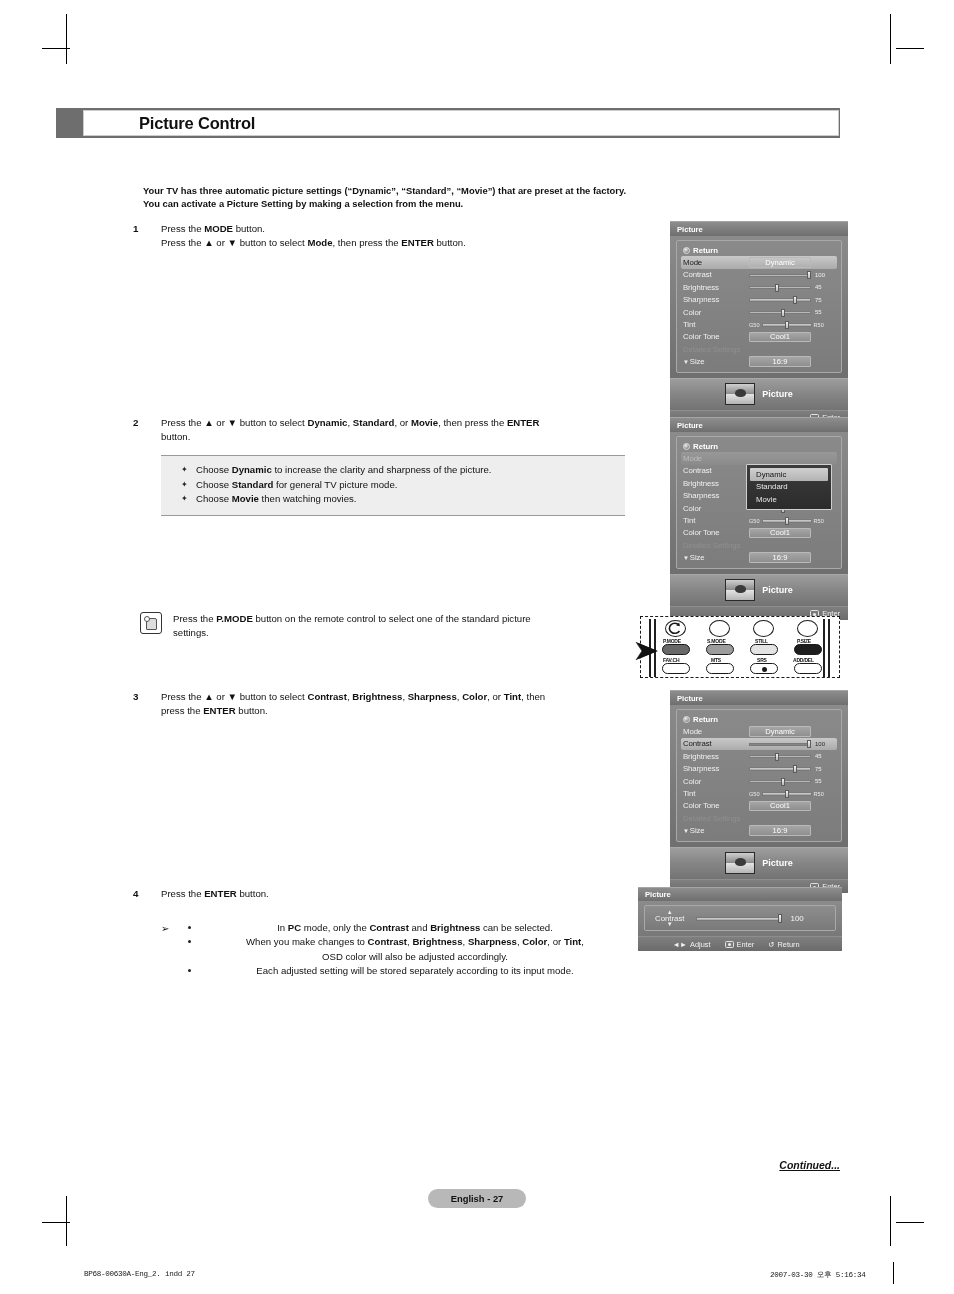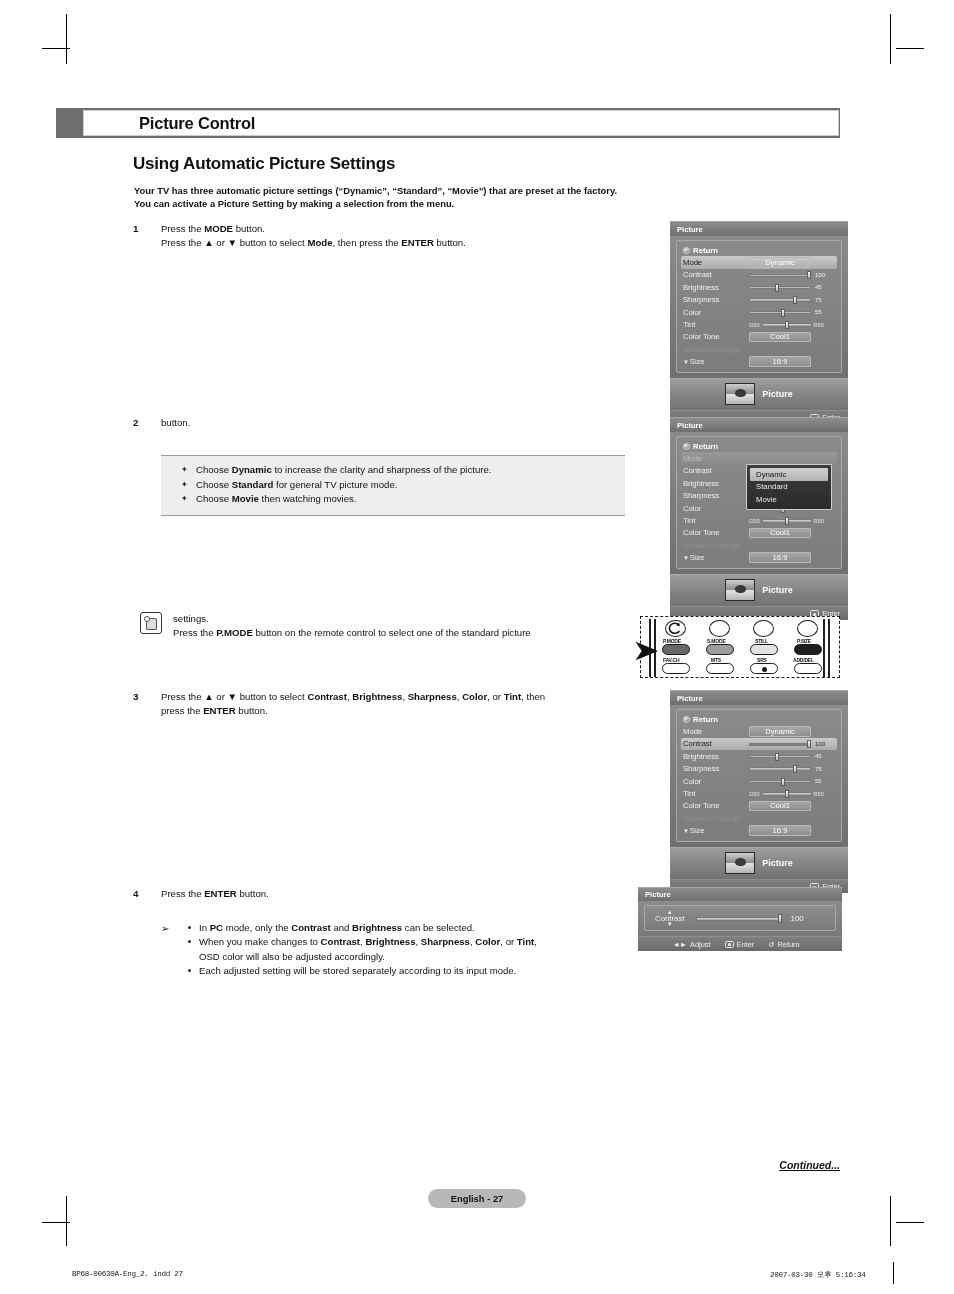--- a/index.html
+++ b/index.html
@@ -35,21 +35,21 @@
     padding-left: 55px; letter-spacing: -0.2px;
   }
 
   
   .h2 {
     position: absolute; left: 133px; top: 154px;
     font-size: 17px; font-weight: bold; color: #111;
     letter-spacing: -0.2px;
   }
   .intro {
-    position: absolute; left: 134px; top: 184px; width: 560px;
+    position: absolute; left: 143px; top: 184px; width: 560px;
     font-size: 9.4px; font-weight: bold; color: #111; line-height: 13px;
   }
 
   
   .step { position: absolute; font-size: 9.6px; color: #111; line-height: 14.2px; }
   .step .num {
     position: absolute; left: 0; top: 0;
     font-weight: bold; font-size: 9.8px; width: 14px;
   }
   .step .body { margin-left: 28px; }
@@ -82,21 +82,21 @@
     border: 1.2px solid #555; border-radius: 2px 2px 1px 1px; background: #ddd;
   }
   .handicon .thumb {
     position: absolute; left: 3px; top: 3px; width: 6px; height: 6px;
     border: 1.2px solid #555; border-radius: 50%; background: #fff;
   }
 
   
   .notelist { position: absolute; font-size: 9.6px; color: #111; line-height: 14.4px; }
   .notelist .arrow { position: absolute; left: 0; top: 1px; font-size: 10px; }
-  .notelist ul { list-style: none; margin-left: 26px; }
+  .notelist ul { list-style: none; margin-left: 26px; text-align: center; }
   .notelist li { position: relative; padding-left: 12px; }
   .notelist li .dot {
     position: absolute; left: 1px; top: 4.5px;
     width: 3.4px; height: 3.4px; border-radius: 50%; background: #222;
   }
 
   
   .osd { position: absolute; width: 178px; font-family: "Liberation Sans", sans-serif; }
   .osd .titlebar {
     height: 15px; background: linear-gradient(180deg,#8d8d8d 0%,#6f6f6f 100%);
@@ -275,41 +275,43 @@
   <div class="crop crop-v" style="left:66px;top:1196px;"></div>
   <div class="crop crop-h" style="left:42px;top:1222px;"></div>
   <div class="crop crop-v" style="left:890px;top:1196px;"></div>
   <div class="crop crop-h" style="left:896px;top:1222px;"></div>
 
   <div class="chapter-bar"></div>
   <div class="chapter-inner">
     <span class="chapter-title">Picture Control</span>
   </div>
 
-  <div class="h2">Using Automatic Picture Settings</div>
   <div class="intro">
     <span>Your TV has three automatic picture settings (“Dynamic”, “Standard”, “Movie”) that are preset at the factory.</span><br>
     <span>You can activate a Picture Setting by making a selection from the menu.</span>
   </div>
 
   <div class="step" style="left:133px;top:222px;width:510px;">
     <span class="num">1</span>
     <div class="body">
       <div>
         <span>Press the </span><b>MODE</b><span> button.</span>
       </div>
       <div>
         <span>Press the ▲ or ▼ button to select </span><b>Mode</b><span>, then press the </span><b>ENTER</b><span> button.</span>
       </div>
     </div>
   </div>
 
   <div class="step" style="left:133px;top:416px;width:500px;">
     <span class="num">2</span>
     <div class="body">
+      <div>
+        <span>Press the ▲ or ▼ button to select </span><b>Dynamic</b><span>, </span><b>Standard</b><span>, or </span><b>Movie</b><span>, then press the </span><b>ENTER</b>
+      </div>
       <div>button.</div>
     </div>
   </div>
 
   <div class="callout" style="left:161px;top:455px;width:464px;">
     <ul>
       <li>
         <span class="bl">✦</span>
         <span>Choose </span><b>Dynamic</b><span> to increase the clarity and sharpness of the picture.</span>
       </li>
@@ -323,22 +325,22 @@
       </li>
     </ul>
   </div>
 
   <div class="handnote" style="left:140px;top:612px;width:510px;">
     <div class="handicon">
       <div class="inner"></div>
         <div class="thumb"></div>
     </div>
     <div style="margin-left:33px;">
+      <div><span>Press the </span><b>P.MODE</b><span> button on the remote control to select one of the standard picture</span></div>
       <div>settings.</div>
-      <div><span>Press the </span><b>P.MODE</b><span> button on the remote control to select one of the standard picture</span></div>
     </div>
   </div>
 
   <div class="step" style="left:133px;top:690px;width:510px;">
     <span class="num">3</span>
     <div class="body">
       <div>
         <span>Press the ▲ or ▼ button to select </span><b>Contrast</b><span>, </span><b>Brightness</b><span>, </span><b>Sharpness</b><span>, </span><b>Color</b><span>, or </span><b>Tint</b><span>, then</span>
       </div>
       <div>
@@ -676,17 +678,17 @@
 
     <svg class="pointer" style="left:-7px;top:24px;" width="34" height="20" viewBox="0 0 34 20">
       <path d="M2 1 L24 10 L2 19 L8 10 Z" fill="#111"></path>
       <path d="M2 1 L8 10 L2 19" fill="#fff" stroke="#111" stroke-width="0.8"></path>
       <path d="M4 2 L23 10 L4 18 L9 10 Z" fill="#111"></path>
     </svg>
   </div>
 
   <div class="continued">Continued...</div>
   <div class="pagebadge">English - 27</div>
-  <div class="printinfo" style="left:72px;top:1270px;">BP68-00630A-Eng_2. indd    27</div>
+  <div class="printinfo" style="left:84px;top:1270px;">BP68-00630A-Eng_2. indd    27</div>
   <div class="printinfo" style="left:770px;top:1270px;">2007-03-30    오후 5:16:34</div>
   <div class="crop crop-v" style="left:893px;top:1262px;height:22px;"></div>
 
 </div>
 
 </body></html>

